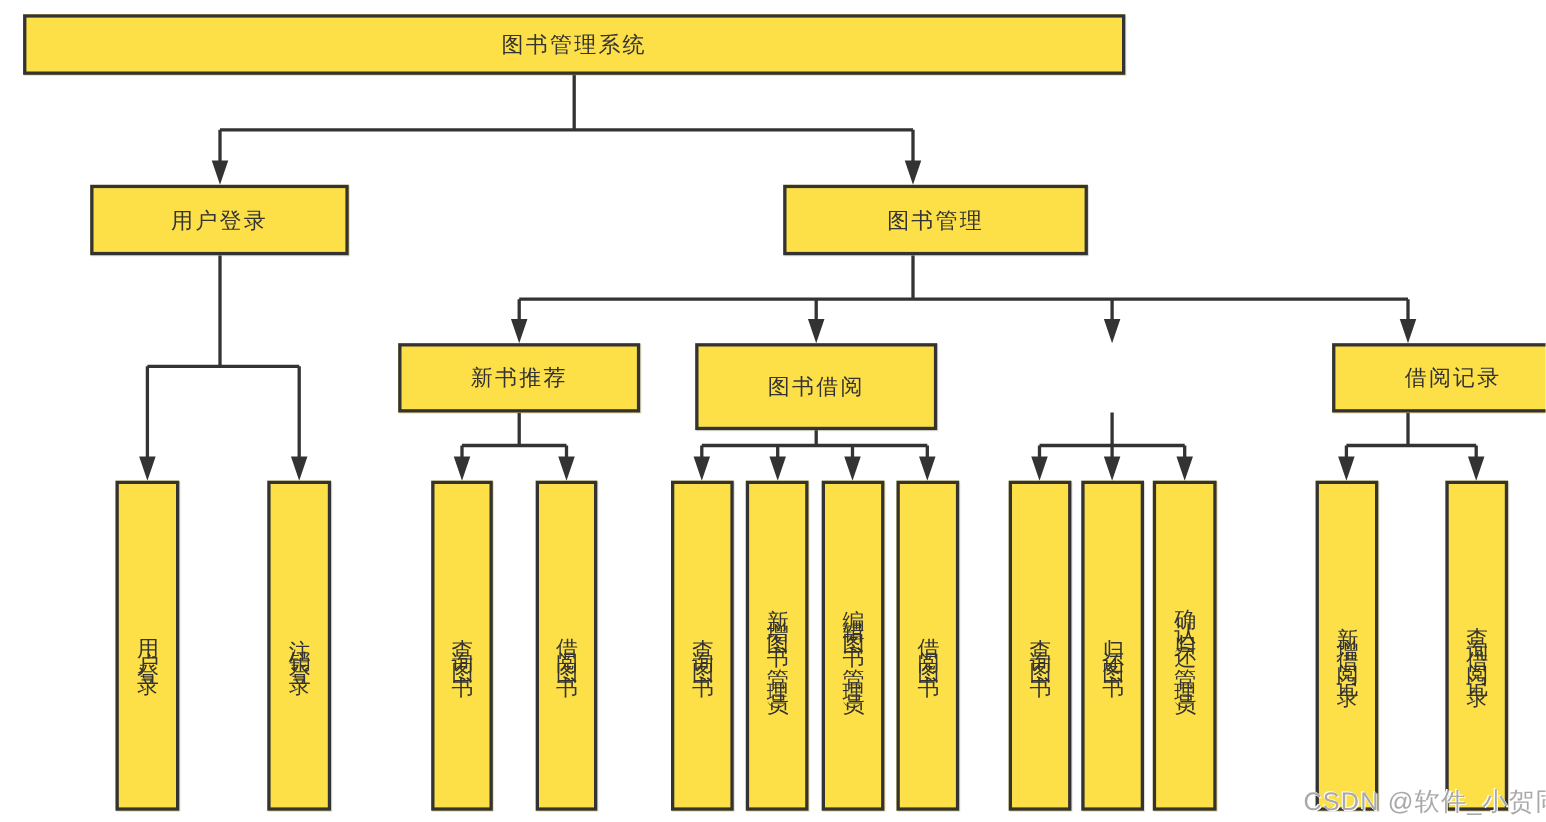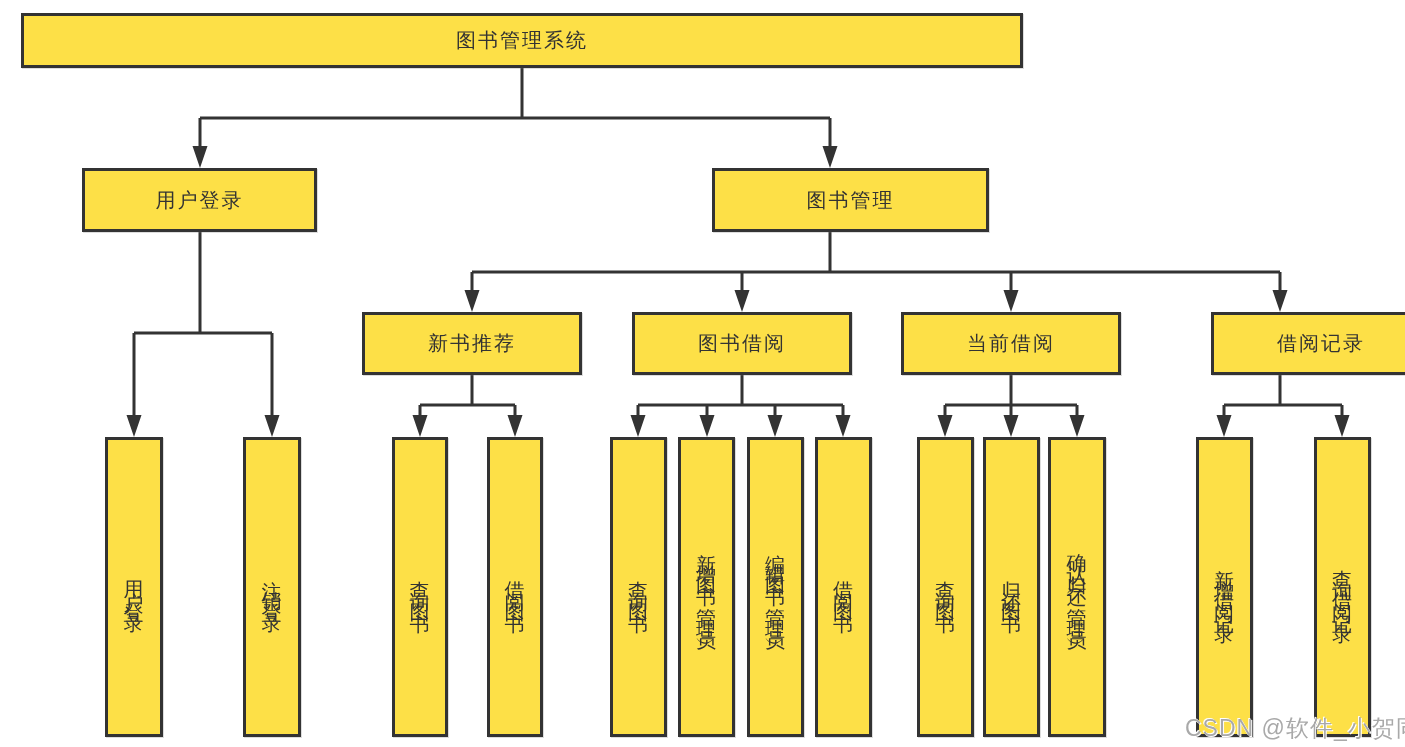--- a/index.html
+++ b/index.html
@@ -102,25 +102,22 @@
   <div class="node h" style="left:82px; top:168px; width:235px; height:64px;">
     <span>用户登录</span>
   </div>
   <div class="node h" style="left:712px; top:168px; width:277px; height:64px;">
     <span>图书管理</span>
   </div>
 
   <div class="node h" style="left:362px; top:312px; width:220px; height:63px;text-align:center;">
     <span>新书推荐</span>
   </div>
-  <div class="node h" style="left:632px; top:312px; width:220px; height:63px;">
+  <div class="node h" style="left:632px; top:312px; width:220px; height:79px;">
     <span>图书借阅</span>
-  </div>
-  <div class="node h" style="left:901px; top:312px; width:220px; height:63px;">
-    <span>当前借阅</span>
   </div>
   <div class="node h" style="left:1170px; top:312px; width:220px; height:63px;margin-left:41px;">
     <span>借阅记录</span>
   </div>
 
   <div class="node v" style="left:105px; top:437px; width:58px; height:300px;">
     <span>用户登录</span>
   </div>
   <div class="node v" style="left:243px; top:437px; width:58px; height:300px;">
     <span>注销登录</span>

